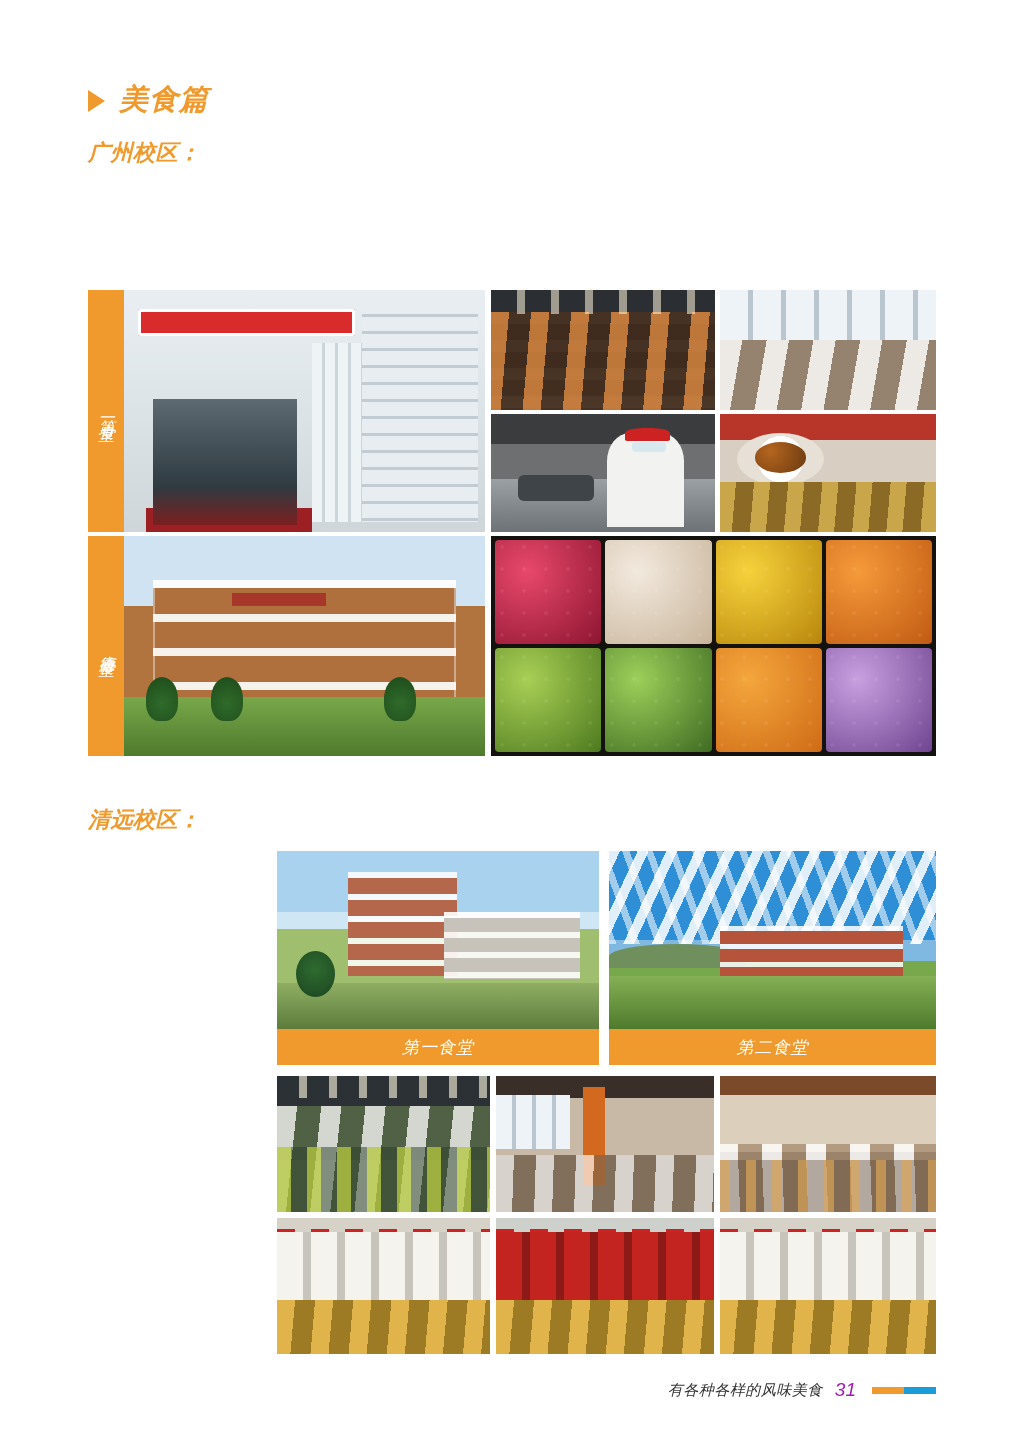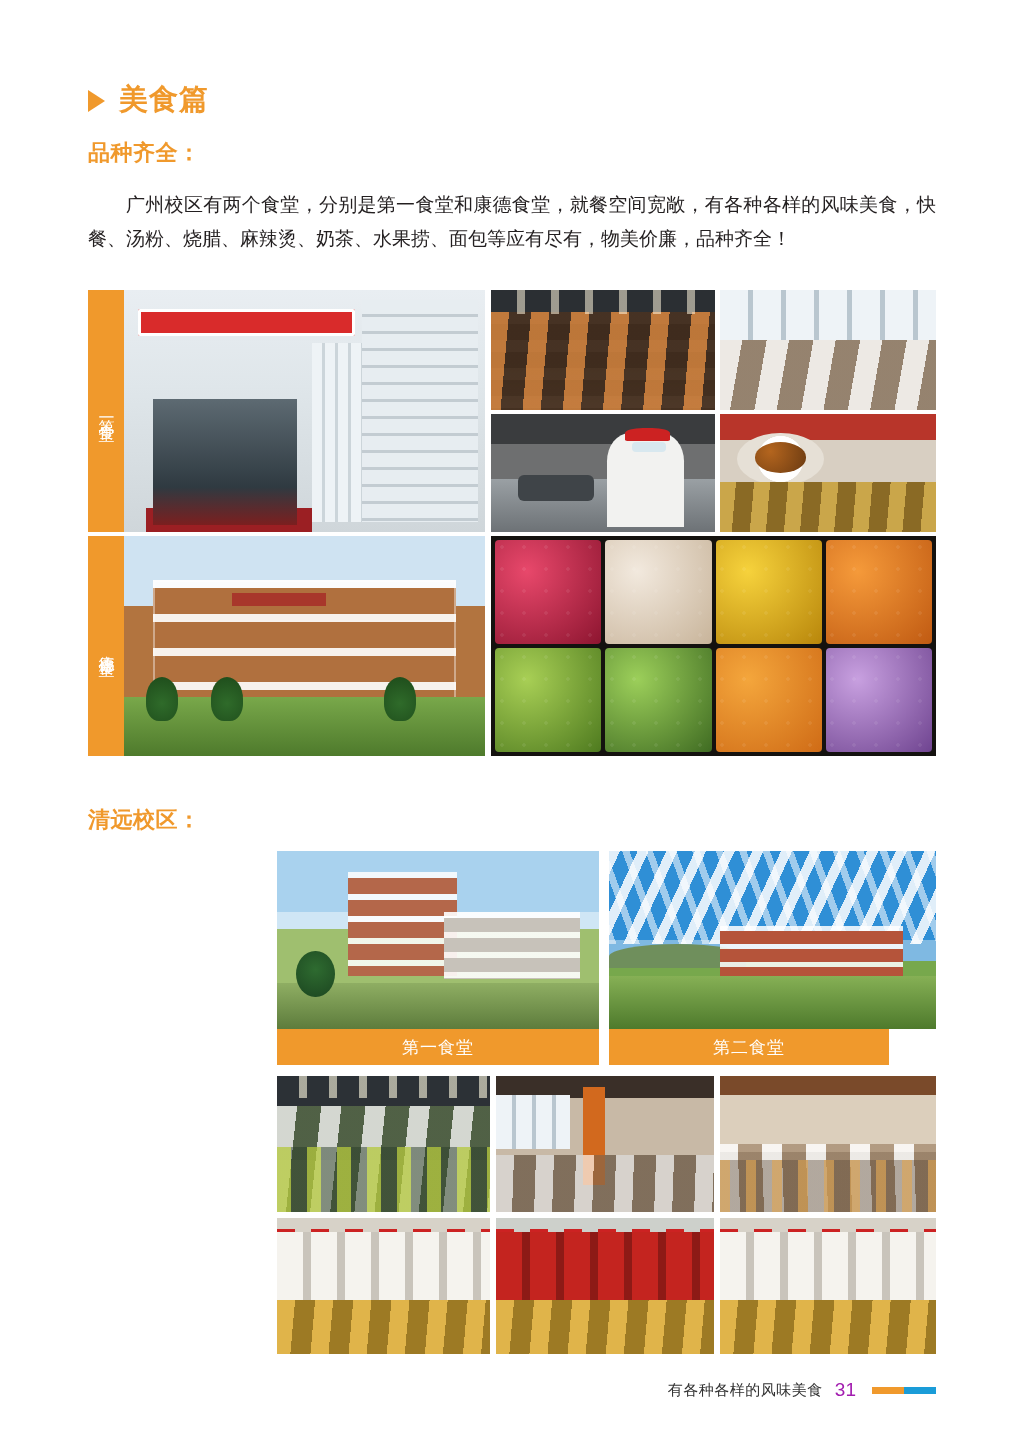--- a/index.html
+++ b/index.html
@@ -10,20 +10,21 @@
     background: #ffffff;
     font-family: "Liberation Sans", sans-serif;
     color: #231f20;
     position: relative;
     overflow: hidden;
   }
   .page {
     position: absolute;
     inset: 0;
     padding: 5px;
+    font-style: italic;
   }
 
   
   .sec-head {
     position: absolute;
     left: 88px;
     top: 80px;
     display: flex;
     align-items: center;
     gap: 14px;
@@ -370,22 +371,21 @@
 </head>
 <body>
 
 <div class="page">
 
   <div class="sec-head">
     <div class="tri"></div>
     <div class="sec-title">美食篇</div>
   </div>
 
-  <div class="sub-head" id="gz-head">品种齐全：</div>
-  <div class="gz-para">广州校区有两个食堂，分别是第一食堂和康德食堂，就餐空间宽敞，有各种各样的风味美食，快餐、汤粉、烧腊、麻辣烫、奶茶、水果捞、面包等应有尽有，物美价廉，品种齐全！</div>
+  <div class="sub-head" id="gz-head">广州校区：</div>
 
   <div class="lbl-bar" style="left:88px; top:290px; width:36px; height:242px;">
     <span class="lbl-vert">第一食堂</span>
   </div>
 
   <div class="ph" style="left:124px; top:290px; width:361px; height:242px;">
     <div class="img art-ext1">
       <div class="pane"></div>
         <div class="pane2"></div>
         <div class="carpet"></div>
@@ -469,21 +469,21 @@
   <div class="cap-bar" style="left:277px; top:1029px; width:322px; height:36px;">第一食堂</div>
 
   <div class="ph" style="left:609px; top:851px; width:327px; height:178px;">
     <div class="img art-qy2">
         <div class="clouds"></div>
         <div class="hill"></div>
         <div class="bldg"></div>
         <div class="lawn"></div>
       </div>
   </div>
-  <div class="cap-bar" style="left:609px; top:1029px; width:280px; height:36px;">第二食堂</div>
+  <div class="cap-bar" style="left:609px; top:1029px; width:327px; height:36px;">第二食堂</div>
 
   <div class="ph" style="left:277px; top:1076px; width:213px; height:136px;">
     <div class="img art-int-a">
         <div class="lamp"></div>
         <div class="t"></div>
         <div class="chairs"></div>
       </div>
   </div>
   <div class="ph" style="left:496px; top:1076px; width:218px; height:136px;">
     <div class="img art-int-b">

